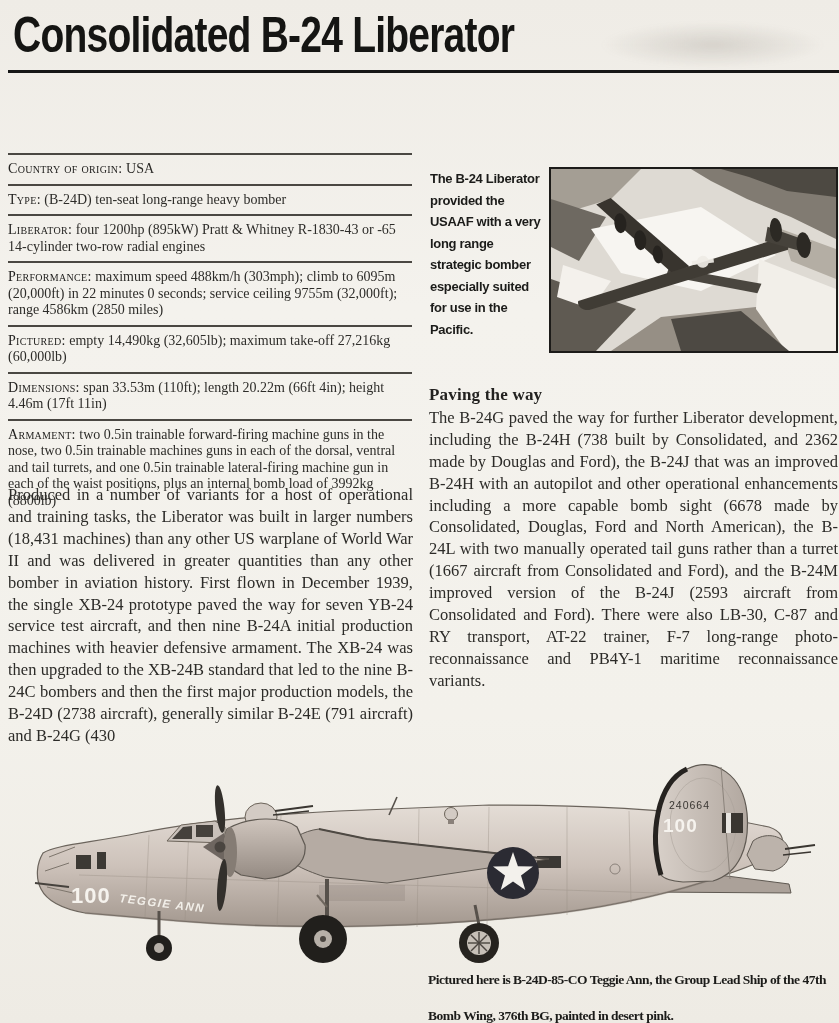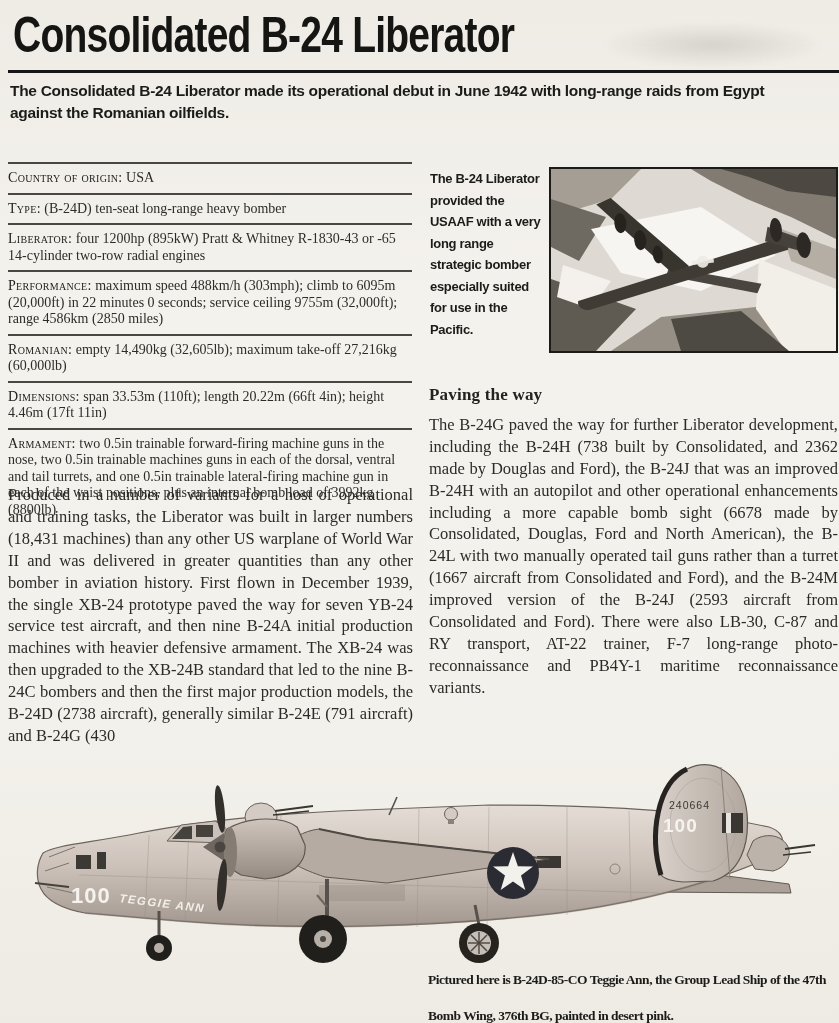--- a/index.html
+++ b/index.html
@@ -9,35 +9,35 @@
   .ghost{position:absolute;left:600px;top:22px;width:225px;height:46px;border-radius:40%;
          background:radial-gradient(ellipse at center, rgba(125,118,108,0.22), rgba(125,118,108,0.0) 70%);
          filter:blur(2px);}
   h1.title{position:absolute;left:13px;top:6px;margin:0;white-space:nowrap;
            font-family:"Liberation Sans",sans-serif;font-weight:700;font-size:50px;
            letter-spacing:-1px;color:#151513;transform:scaleX(0.78);transform-origin:0 0;}
   .title-rule{position:absolute;left:8px;right:0;top:70px;height:3px;background:#161616;}
   .intro{position:absolute;left:10px;top:80px;width:780px;margin:0;
          font-family:"Liberation Sans",sans-serif;font-weight:700;font-size:15.5px;
          letter-spacing:-0.3px;line-height:22px;color:#1b1b19;}
-  .specs{position:absolute;left:8px;top:162px;width:404px;font-size:14px;line-height:16.5px;color:#2d2c29;}
+  .specs{position:absolute;left:8px;top:153px;width:404px;font-size:14px;line-height:16.5px;color:#2d2c29;}
   .spec-row{border-top:2px solid #4a4742;padding:6px 0 6px 0;}
   .spec-label{font-variant:small-caps;letter-spacing:0.3px;color:#232220;}
   .side-caption{position:absolute;left:430px;top:168px;width:118px;
         font-family:"Liberation Sans",sans-serif;font-weight:700;font-size:13px;
         letter-spacing:-0.3px;line-height:21.5px;color:#1b1b19;}
   .photo{position:absolute;left:549px;top:167px;width:289px;height:186px;margin:0;
          border:2px solid #1c1b19;box-sizing:border-box;background:#ddd9d2;}
   .photo svg{display:block;width:100%;height:100%;}
   .body-left{position:absolute;left:8px;top:484px;width:405px;margin:0;
              font-size:16.5px;line-height:21.9px;text-align:justify;color:#2c2b28;}
   .body-right{position:absolute;left:429px;top:371px;width:409px;
               font-size:16.5px;line-height:21.9px;text-align:justify;color:#2c2b28;}
   .body-right p{margin:0;}
-  .body-right h3{margin:13px 0 8px 0;font-size:17px;font-weight:700;color:#232220;letter-spacing:0.2px;}
+  .body-right h3{margin:13px 0 1px 0;font-size:17px;font-weight:700;color:#232220;letter-spacing:0.2px;}
   .profile{position:absolute;left:16px;top:752px;width:823px;height:212px;margin:3px;}
   .profile svg{display:block;width:100%;height:100%;}
   .bottom-caption{position:absolute;left:428px;top:962px;width:404px;
         font-family:Liberation Serif, serif;font-weight:700;font-size:13.5px;
         letter-spacing:-0.5px;line-height:36px;color:#1b1b19;}
   svg text{font-family:"Liberation Sans",sans-serif;}
   .svg-serial{font-size:10.5px;letter-spacing:1px;fill:#3a3733;}
   .svg-tail-num{font-size:19px;font-weight:700;fill:#f6f3ee;letter-spacing:1px;}
   .svg-nose-num{font-size:22px;font-weight:700;fill:#f6f3ee;letter-spacing:1px;}
   .svg-nose-name{font-size:11.5px;font-style:italic;font-weight:700;fill:#f2efe9;
@@ -45,41 +45,40 @@
 </style>
 </head>
 <body>
 
 <div class="page">
 
   <div class="ghost"></div>
 
   <h1 class="title">Consolidated B-24 Liberator</h1>
   <div class="title-rule"></div>
-  <p class="intro">The Consolidated B-24 Liberator made its operational debut in June 1942 with long-range raids from Egypt against the Romanian oilfields.</p>
 
   <div class="specs">
     <div class="spec-row">
       <span class="spec-label">Country of origin:</span>
       <span class="spec-value">USA</span>
     </div>
     <div class="spec-row">
       <span class="spec-label">Type:</span>
       <span class="spec-value">(B-24D) ten-seat long-range heavy bomber</span>
     </div>
     <div class="spec-row">
       <span class="spec-label">Liberator:</span>
       <span class="spec-value">four 1200hp (895kW) Pratt &amp; Whitney R-1830-43 or -65 14-cylinder two-row radial engines</span>
     </div>
     <div class="spec-row">
       <span class="spec-label">Performance:</span>
       <span class="spec-value">maximum speed 488km/h (303mph); climb to 6095m (20,000ft) in 22 minutes 0 seconds; service ceiling 9755m (32,000ft); range 4586km (2850 miles)</span>
     </div>
     <div class="spec-row">
-      <span class="spec-label">Romanian:</span>
+      <span class="spec-label">Pictured:</span>
       <span class="spec-value">empty 14,490kg (32,605lb); maximum take-off 27,216kg (60,000lb)</span>
     </div>
     <div class="spec-row">
       <span class="spec-label">Dimensions:</span>
       <span class="spec-value">span 33.53m (110ft); length 20.22m (66ft 4in); height 4.46m (17ft 11in)</span>
     </div>
     <div class="spec-row">
       <span class="spec-label">Armament:</span>
       <span class="spec-value">two 0.5in trainable forward-firing machine guns in the nose, two 0.5in trainable machines guns in each of the dorsal, ventral and tail turrets, and one 0.5in trainable lateral-firing machine gun in each of the waist positions, plus an internal bomb load of 3992kg (8800lb)</span>
     </div>

